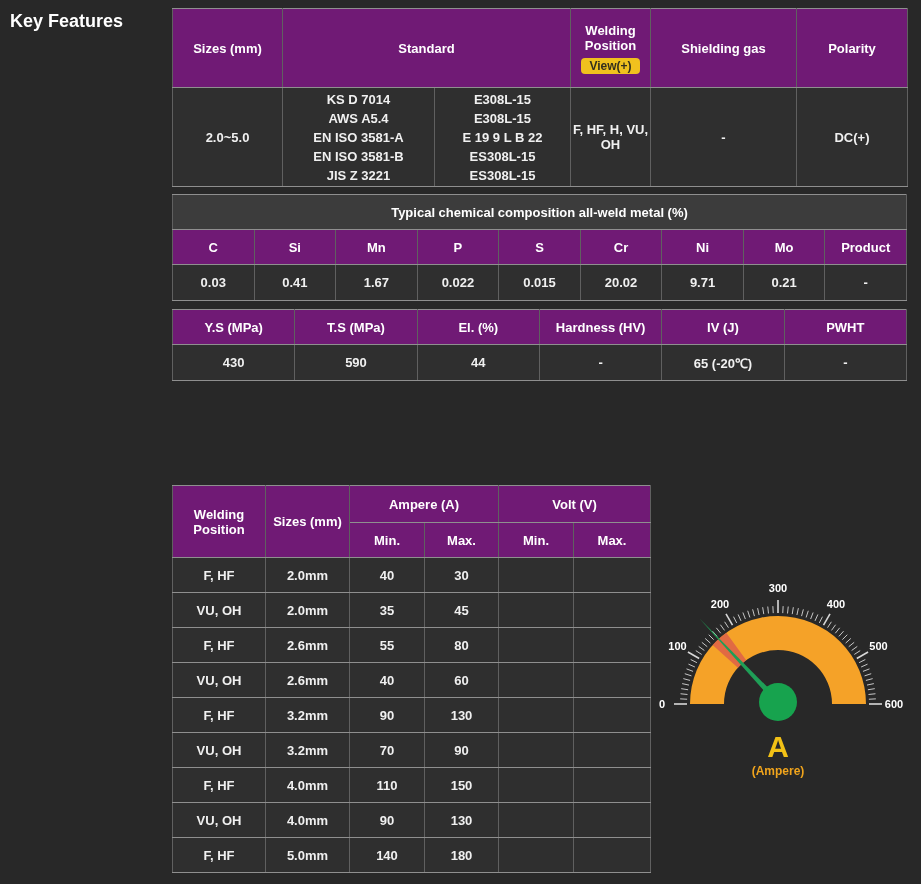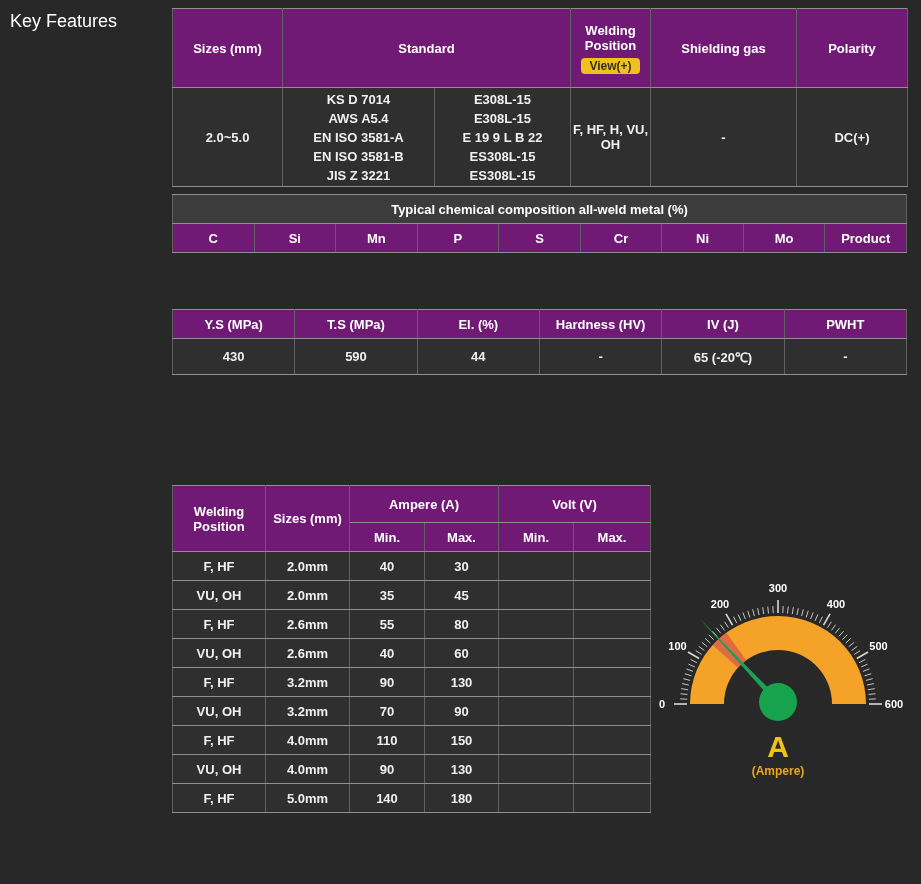--- a/index.html
+++ b/index.html
@@ -1,38 +1,38 @@
 <!DOCTYPE html>
 <html><head>
 <meta charset="utf-8">
 <style>
   html,body{margin:0;padding:0;background:#282828;}
   .stage{position:relative;width:921px;height:884px;background:#282828;overflow:hidden;
          font-family:"Liberation Sans",sans-serif;}
-  .h-main{position:absolute;color:#ffffff;font-size:18px;font-weight:normal;line-height:1.28;}
+  .h-main{position:absolute;color:#ffffff;font-size:18px;font-weight:bold;line-height:1.28;}
   #key-features-heading{left:10px;top:10px;}
   #product-heading{left:10px;top:478px;width:170px;}
 
   table.dtable{border-collapse:collapse;table-layout:fixed;position:absolute;}
   .dtable th,.dtable td{
      border:1px solid #606060;border-top:1px solid #8f8f8f;border-bottom:1px solid #8f8f8f;
      text-align:center;vertical-align:middle;font-size:13px;font-weight:bold;
      padding:0;overflow:hidden;}
   .dtable th{background:#701a75;color:#ffffff;}
   .dtable td{background:#2f2f2f;color:#f0f0f0;}
   .title-row th{background:#3c3c3c;color:#ffffff;font-size:13px;}
   .std-list{text-align:left;padding-left:15px;white-space:pre-line;line-height:19px;}
   .amp{color:#F2B31C;}
   .badge{display:inline-block;background:#F0C11E;color:#332F1E;font-size:12px;font-weight:bold;
          border-radius:4px;padding:1px 8px;margin-top:5px;cursor:pointer;}
   #tbl-key{left:172px;top:8px;width:735px;}
   #tbl-chem{left:172px;top:194px;width:735px;}
   #tbl-mech{left:172px;top:309px;width:735px;}
   #tbl-current{left:172px;top:485px;width:478px;}
-  .rh79{height:79px;}.rh99{height:99px;}.rh35{height:29px;}.rh36{height:36px;}.rh37{height:37px;}
+  .rh79{height:79px;}.rh99{height:99px;}.rh35{height:35px;}.rh36{height:36px;}.rh37{height:37px;}
   #gauge-box{position:absolute;left:643px;top:572px;width:270px;text-align:center;}
   .gauge-A{font-size:30px;font-weight:bold;color:#F2C116;line-height:1;margin-top:4px;}
   .gauge-sub{font-size:12px;font-weight:bold;color:#F0A41C;margin-top:2px;}
 </style>
 </head>
 <body>
 
 <div class="stage">
 
   <div class="h-main" id="key-features-heading">Key Features</div>
@@ -84,20 +84,31 @@
     <tr class="rh35">
       <th>C</th>
       <th>Si</th>
       <th>Mn</th>
       <th>P</th>
       <th>S</th>
       <th>Cr</th>
       <th>Ni</th>
       <th>Mo</th>
       <th>Product</th>
+    </tr>
+    <tr class="rh36">
+      <td>0.03</td>
+      <td>0.41</td>
+      <td>1.67</td>
+      <td>0.022</td>
+      <td>0.015</td>
+      <td>20.02</td>
+      <td>9.71</td>
+      <td>0.21</td>
+      <td>-</td>
     </tr>
   </tbody>
     </table>
 
   <table class="dtable" id="tbl-mech">
     <tbody>
     <tr class="rh35">
       <th>Y.S (MPa)</th>
       <th>T.S (MPa)</th>
       <th>El. (%)</th>

